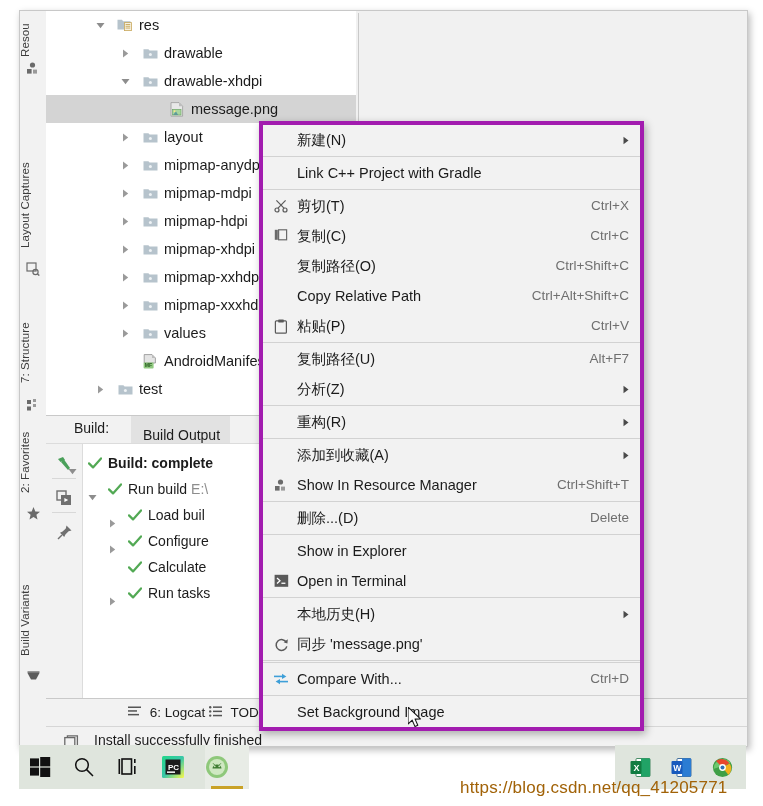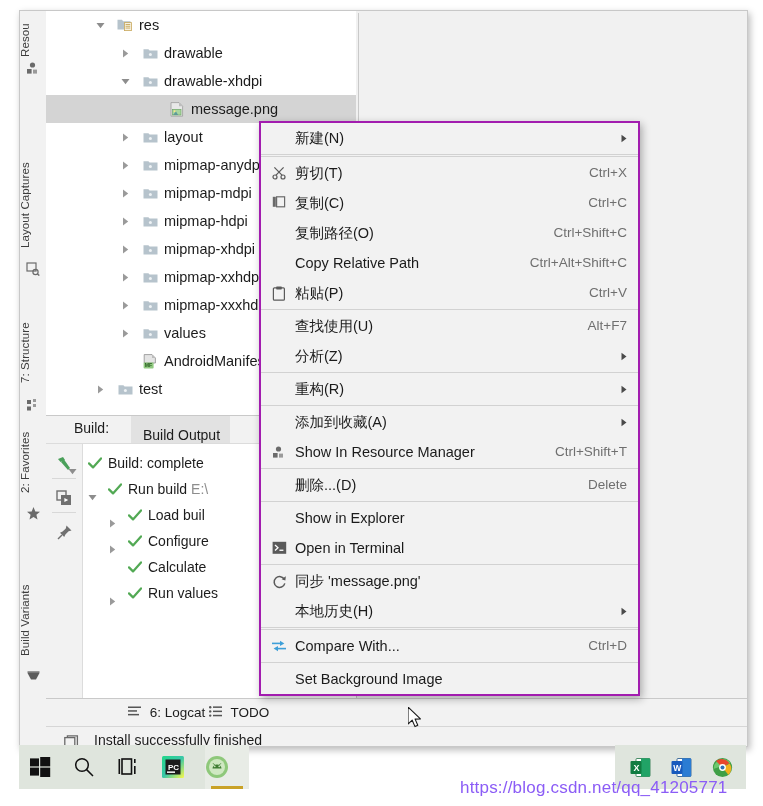--- a/index.html
+++ b/index.html
@@ -104,21 +104,21 @@
   }
   .editorinner{
     position:absolute;left:2px;top:2px;width:370px;height:108px;
     background:#f1f1f1;border-left:1px solid #c9c9c9;
   }
 
   
   .ctxmenu{
     position:absolute;left:239px;top:110px;width:377px;
     background:#f2f2f2;
-    border:2px solid #a21caf;
+    border:4px solid #a21caf;
     box-shadow:2px 3px 8px rgba(0,0,0,.30);
     z-index:60;
     font-size:14.5px;
   }
   .mi{
     position:relative;height:30px;line-height:30px;
     white-space:nowrap;color:#1b1b1b;cursor:default;
   }
   .mi .mtext{position:absolute;left:34px;}
   .mi .mshort{position:absolute;right:11px;color:#6f6f6f;font-size:13.5px;}
@@ -143,21 +143,21 @@
     content:"";position:absolute;left:6px;bottom:0;width:32px;height:3px;background:#c9a227;
   }
   .taskbar2{
     position:absolute;left:615px;top:745px;width:131px;height:44px;background:#dfe5dd;
   }
   .tbicon2{position:absolute;top:0;height:44px;width:44px;display:flex;align-items:center;justify-content:center;}
 
   
   .watermark{
     position:absolute;left:460px;top:778px;
-    font-size:17px;color:#8b5cf6;letter-spacing:.2px;
+    font-size:17px;color:#a16207;letter-spacing:.2px;
     font-family:"Liberation Sans",sans-serif;
     z-index:95;white-space:nowrap;
   }
 </style>
 </head>
 <body>
 
 <div id="root">
 
   <div class="ide">
@@ -450,21 +450,21 @@
               <path d="M10.5 1.5 L15.5 6.5 L12.6 7.2 L9.4 10.4 L8.2 13 L4 8.8 L6.6 7.6 L9.8 4.4 Z" fill="#707070"></path>
               <line x1="6" y1="11" x2="2" y2="15" stroke="#707070" stroke-width="1.4"></line>
             </svg>
         </div>
       </div>
       <div id="build-rows">
           <div class="brow" style="left: 42px; top: 6px;"><span style="position:absolute;left:-20px;top:8px;"><svg width="9" height="9" viewBox="0 0 9 9">
                 <polygon points="0.5,2 8.5,2 4.5,7.2" fill="#8d8d8d"></polygon>
               </svg></span><span style="display:inline-block;vertical-align:middle;margin-right:6px;"><svg width="14" height="12" viewBox="0 0 14 12">
                 <polyline points="1,6.4 5,10.4 13,1.4" fill="none" stroke="#52a954" stroke-width="2.2" stroke-linecap="round" stroke-linejoin="round"></polyline>
-              </svg></span><span style="font-weight:normal;">Build: complete</span></div>
+              </svg></span><span style="font-weight:bold;">Build: complete</span></div>
           <div class="brow" style="left: 62px; top: 32px;"><span style="position:absolute;left:-20px;top:8px;"><svg width="9" height="9" viewBox="0 0 9 9">
                 <polygon points="0.5,2 8.5,2 4.5,7.2" fill="#8d8d8d"></polygon>
               </svg></span><span style="display:inline-block;vertical-align:middle;margin-right:6px;"><svg width="14" height="12" viewBox="0 0 14 12">
                 <polyline points="1,6.4 5,10.4 13,1.4" fill="none" stroke="#52a954" stroke-width="2.2" stroke-linecap="round" stroke-linejoin="round"></polyline>
               </svg></span><span style="">Run build </span><span class="greycap">E:\</span></div>
           <div class="brow" style="left: 82px; top: 58px;"><span style="position:absolute;left:-20px;top:8px;"><svg width="9" height="9" viewBox="0 0 9 9">
                 <polygon points="2,0.5 7.2,4.5 2,8.5" fill="#9a9a9a"></polygon>
               </svg></span><span style="display:inline-block;vertical-align:middle;margin-right:6px;"><svg width="14" height="12" viewBox="0 0 14 12">
                 <polyline points="1,6.4 5,10.4 13,1.4" fill="none" stroke="#52a954" stroke-width="2.2" stroke-linecap="round" stroke-linejoin="round"></polyline>
               </svg></span><span style="">Load buil</span></div>
@@ -473,21 +473,21 @@
               </svg></span><span style="display:inline-block;vertical-align:middle;margin-right:6px;"><svg width="14" height="12" viewBox="0 0 14 12">
                 <polyline points="1,6.4 5,10.4 13,1.4" fill="none" stroke="#52a954" stroke-width="2.2" stroke-linecap="round" stroke-linejoin="round"></polyline>
               </svg></span><span style="">Configure</span></div>
           <div class="brow" style="left: 82px; top: 110px;"><span style="display:inline-block;vertical-align:middle;margin-right:6px;"><svg width="14" height="12" viewBox="0 0 14 12">
                 <polyline points="1,6.4 5,10.4 13,1.4" fill="none" stroke="#52a954" stroke-width="2.2" stroke-linecap="round" stroke-linejoin="round"></polyline>
               </svg></span><span style="">Calculate</span></div>
           <div class="brow" style="left: 82px; top: 136px;"><span style="position:absolute;left:-20px;top:8px;"><svg width="9" height="9" viewBox="0 0 9 9">
                 <polygon points="2,0.5 7.2,4.5 2,8.5" fill="#9a9a9a"></polygon>
               </svg></span><span style="display:inline-block;vertical-align:middle;margin-right:6px;"><svg width="14" height="12" viewBox="0 0 14 12">
                 <polyline points="1,6.4 5,10.4 13,1.4" fill="none" stroke="#52a954" stroke-width="2.2" stroke-linecap="round" stroke-linejoin="round"></polyline>
-              </svg></span><span style="">Run values</span></div>
+              </svg></span><span style="">Run tasks</span></div>
         </div>
     </div>
 
     <div class="statusrow">
       <div class="sbtn" style="left:82px;">
         <span style="display:inline-block;vertical-align:middle;margin-right:5px;">
           <svg width="13" height="11" viewBox="0 0 13 11">
               <rect x="0" y="0.5" width="13" height="1.5" fill="#555"></rect>
               <rect x="0" y="4.2" width="9" height="1.5" fill="#555"></rect>
               <rect x="0" y="7.9" width="11" height="1.5" fill="#555"></rect>
@@ -524,20 +524,23 @@
       <div id="menu-items">
           <div class="mi">
             <span class="mtext">新建(N)</span>
             <span class="sub">
               <svg width="8" height="9" viewBox="0 0 8 9">
                 <polygon points="1.5,0.8 6.5,4.5 1.5,8.2" fill="#4a4a4a"></polygon>
               </svg>
             </span>
           </div>
           <div class="msep"></div>
+          <div class="mi">
+            <span class="mtext">Link C++ Project with Gradle</span>
+          </div>
           <div class="msep"></div>
           <div class="mi">
             <span class="micon">
               <svg width="14" height="14" viewBox="0 0 14 14">
                 <circle cx="3" cy="11" r="2" fill="none" stroke="#5a5a5a" stroke-width="1.2"></circle>
                 <circle cx="11" cy="11" r="2" fill="none" stroke="#5a5a5a" stroke-width="1.2"></circle>
                 <line x1="2.4" y1="1.4" x2="10.2" y2="9.4" stroke="#5a5a5a" stroke-width="1.2"></line>
                 <line x1="11.6" y1="1.4" x2="3.8" y2="9.4" stroke="#5a5a5a" stroke-width="1.2"></line>
               </svg>
             </span>
@@ -567,21 +570,21 @@
               <svg width="14" height="15" viewBox="0 0 14 15">
                 <rect x="1.4" y="1.8" width="11" height="12.4" rx="1" fill="none" stroke="#5a5a5a" stroke-width="1.2"></rect>
                 <rect x="4.2" y="0.4" width="5.6" height="3" rx="0.6" fill="#5a5a5a"></rect>
               </svg>
             </span>
             <span class="mtext">粘贴(P)</span>
             <span class="mshort">Ctrl+V</span>
           </div>
           <div class="msep"></div>
           <div class="mi">
-            <span class="mtext">查找使用(U)</span>
+            <span class="mtext">复制路径(U)</span>
             <span class="mshort">Alt+F7</span>
           </div>
           <div class="mi">
             <span class="mtext">分析(Z)</span>
             <span class="sub">
               <svg width="8" height="9" viewBox="0 0 8 9">
                 <polygon points="1.5,0.8 6.5,4.5 1.5,8.2" fill="#4a4a4a"></polygon>
               </svg>
             </span>
           </div>
@@ -628,35 +631,35 @@
               <svg width="15" height="14" viewBox="0 0 15 14">
                 <rect x="0.6" y="0.8" width="13.6" height="12" fill="#5a5a5a"></rect>
                 <polyline points="3,4 6,6.8 3,9.6" fill="none" stroke="#ffffff" stroke-width="1.3"></polyline>
                 <rect x="7.4" y="8.6" width="4" height="1.3" fill="#ffffff"></rect>
               </svg>
             </span>
             <span class="mtext">Open in Terminal</span>
           </div>
           <div class="msep"></div>
           <div class="mi">
+            <span class="mtext">本地历史(H)</span>
+            <span class="sub">
+              <svg width="8" height="9" viewBox="0 0 8 9">
+                <polygon points="1.5,0.8 6.5,4.5 1.5,8.2" fill="#4a4a4a"></polygon>
+              </svg>
+            </span>
+          </div>
+          <div class="mi">
             <span class="micon">
               <svg width="15" height="15" viewBox="0 0 15 15">
                 <path d="M12.4 5.6 A5.4 5.4 0 1 0 12.8 9.4" fill="none" stroke="#5a5a5a" stroke-width="1.5"></path>
                 <polygon points="13.8,2.2 13.4,6.6 9.6,5.2" fill="#5a5a5a"></polygon>
               </svg>
             </span>
             <span class="mtext">同步 'message.png'</span>
-          </div>
-          <div class="mi">
-            <span class="mtext">本地历史(H)</span>
-            <span class="sub">
-              <svg width="8" height="9" viewBox="0 0 8 9">
-                <polygon points="1.5,0.8 6.5,4.5 1.5,8.2" fill="#4a4a4a"></polygon>
-              </svg>
-            </span>
           </div>
           <div class="msep"></div>
           <div class="msep"></div>
           <div class="mi">
             <span class="micon">
               <svg width="16" height="14" viewBox="0 0 16 14">
                 <line x1="1" y1="4.4" x2="9" y2="4.4" stroke="#3e9fd8" stroke-width="1.6"></line>
                 <polygon points="9,1.8 13.4,4.4 9,7" fill="#3e9fd8"></polygon>
                 <line x1="15" y1="9.6" x2="7" y2="9.6" stroke="#3e9fd8" stroke-width="1.6"></line>
                 <polygon points="7,7 2.6,9.6 7,12.2" fill="#3e9fd8"></polygon>

